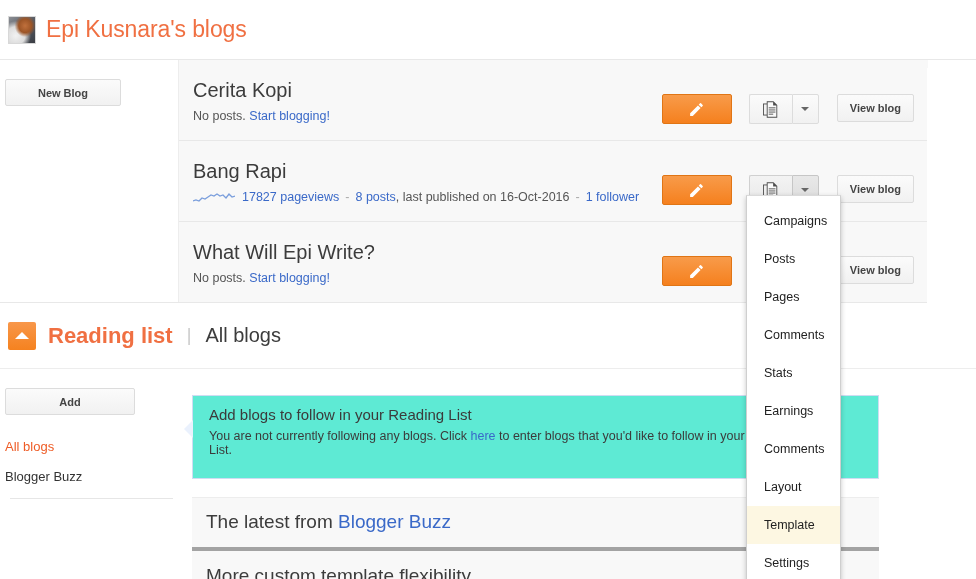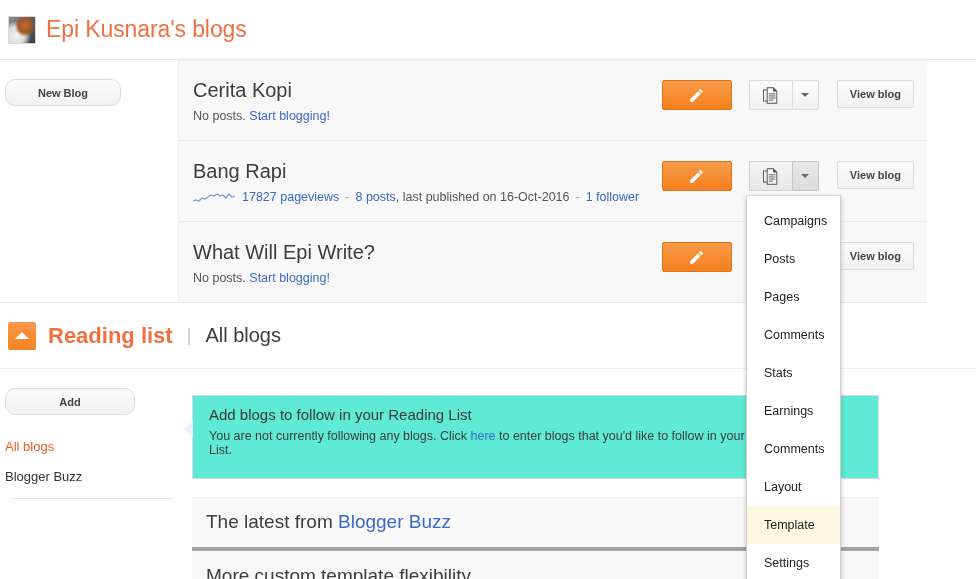--- a/index.html
+++ b/index.html
@@ -57,41 +57,41 @@
     padding-top: 19px;
     box-sizing: border-box;
   }
   .gbtn {
     display: inline-block;
     font-size: 11px;
     font-weight: bold;
     color: #444;
     background: linear-gradient(#fbfbfb, #f1f1f1);
     border: 1px solid #dcdcdc;
-    border-radius: 10px;
+    border-radius: 2px;
     padding: 0 10px;
     height: 27px;
     line-height: 26px;
     box-sizing: border-box;
     text-align: center;
     cursor: pointer;
     font-family: "Liberation Sans", sans-serif;
   }
   .newblog-btn { width: 116px; margin-left: 5px; }
   .add-btn { width: 130px; margin-left: 5px; }
 
   .blogs-panel {
     flex: 1 1 auto;
     background: #f8f8f8;
     border-left: 1px solid #ededed;
     max-width: 749px;
   }
   .blog-row {
     display: flex;
-    align-items: flex-start;
+    align-items: flex-end;
     padding: 18px 14px 16px 14px;
     border-bottom: 1px solid #e8e8e8;
     box-sizing: border-box;
     min-height: 78px;
   }
   .blog-row:last-child { border-bottom: none; gap: 31px; }
   .blog-info { flex: 1 1 auto; padding-top: 1px; }
   .blog-title {
     font-size: 20px;
     color: #3c3c3c;

